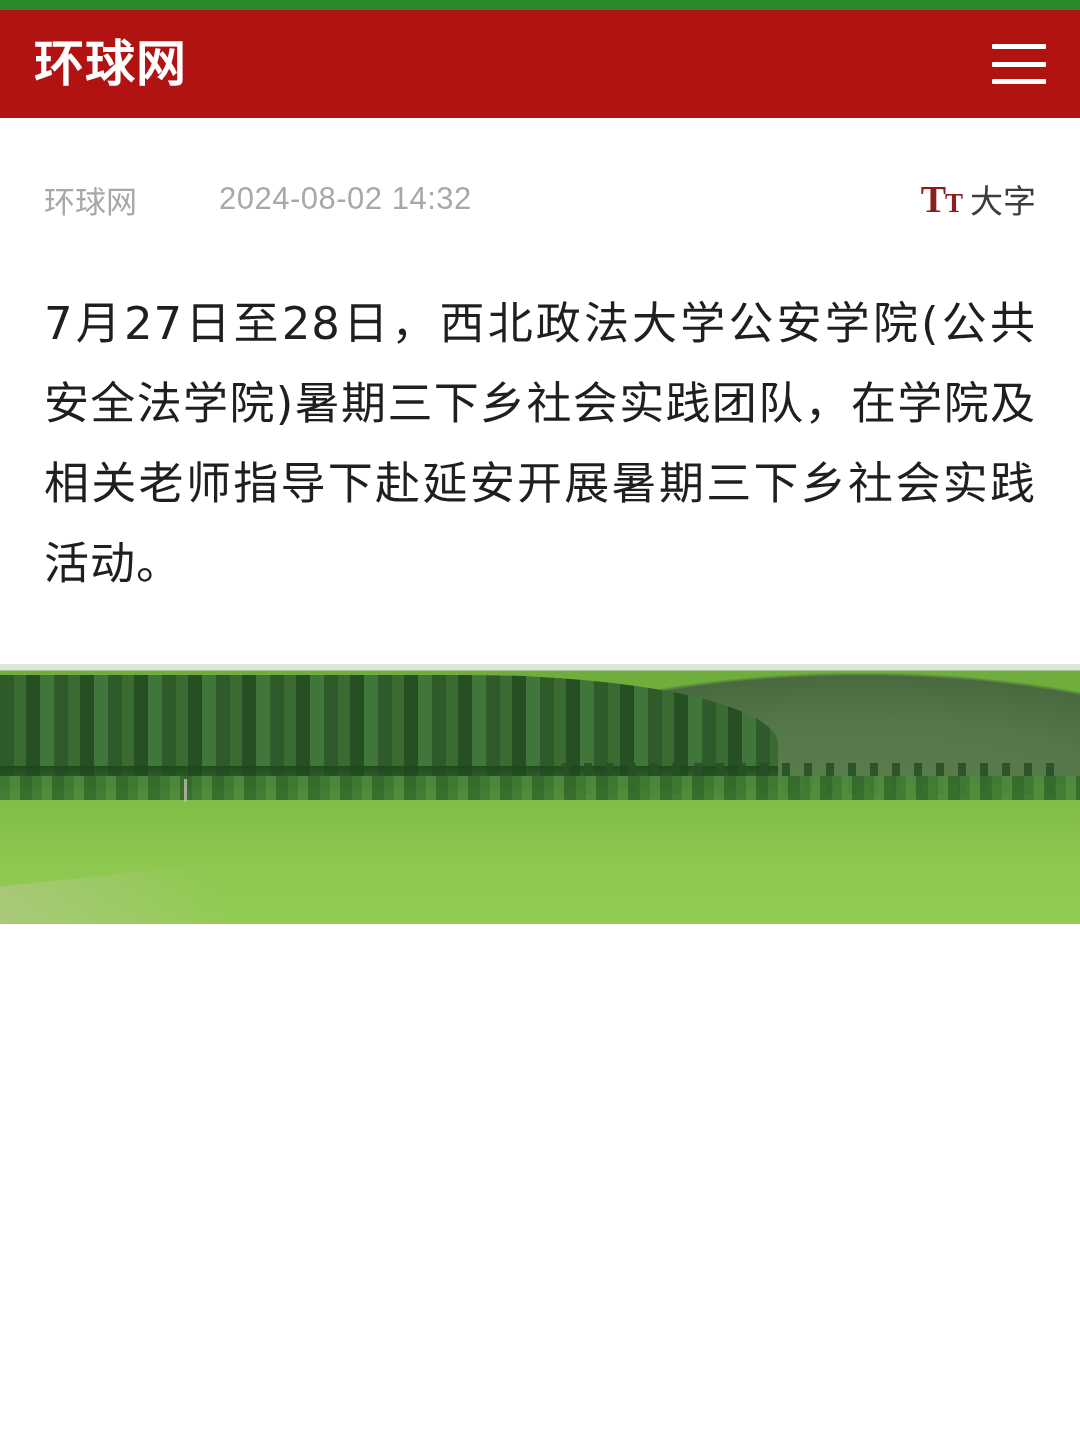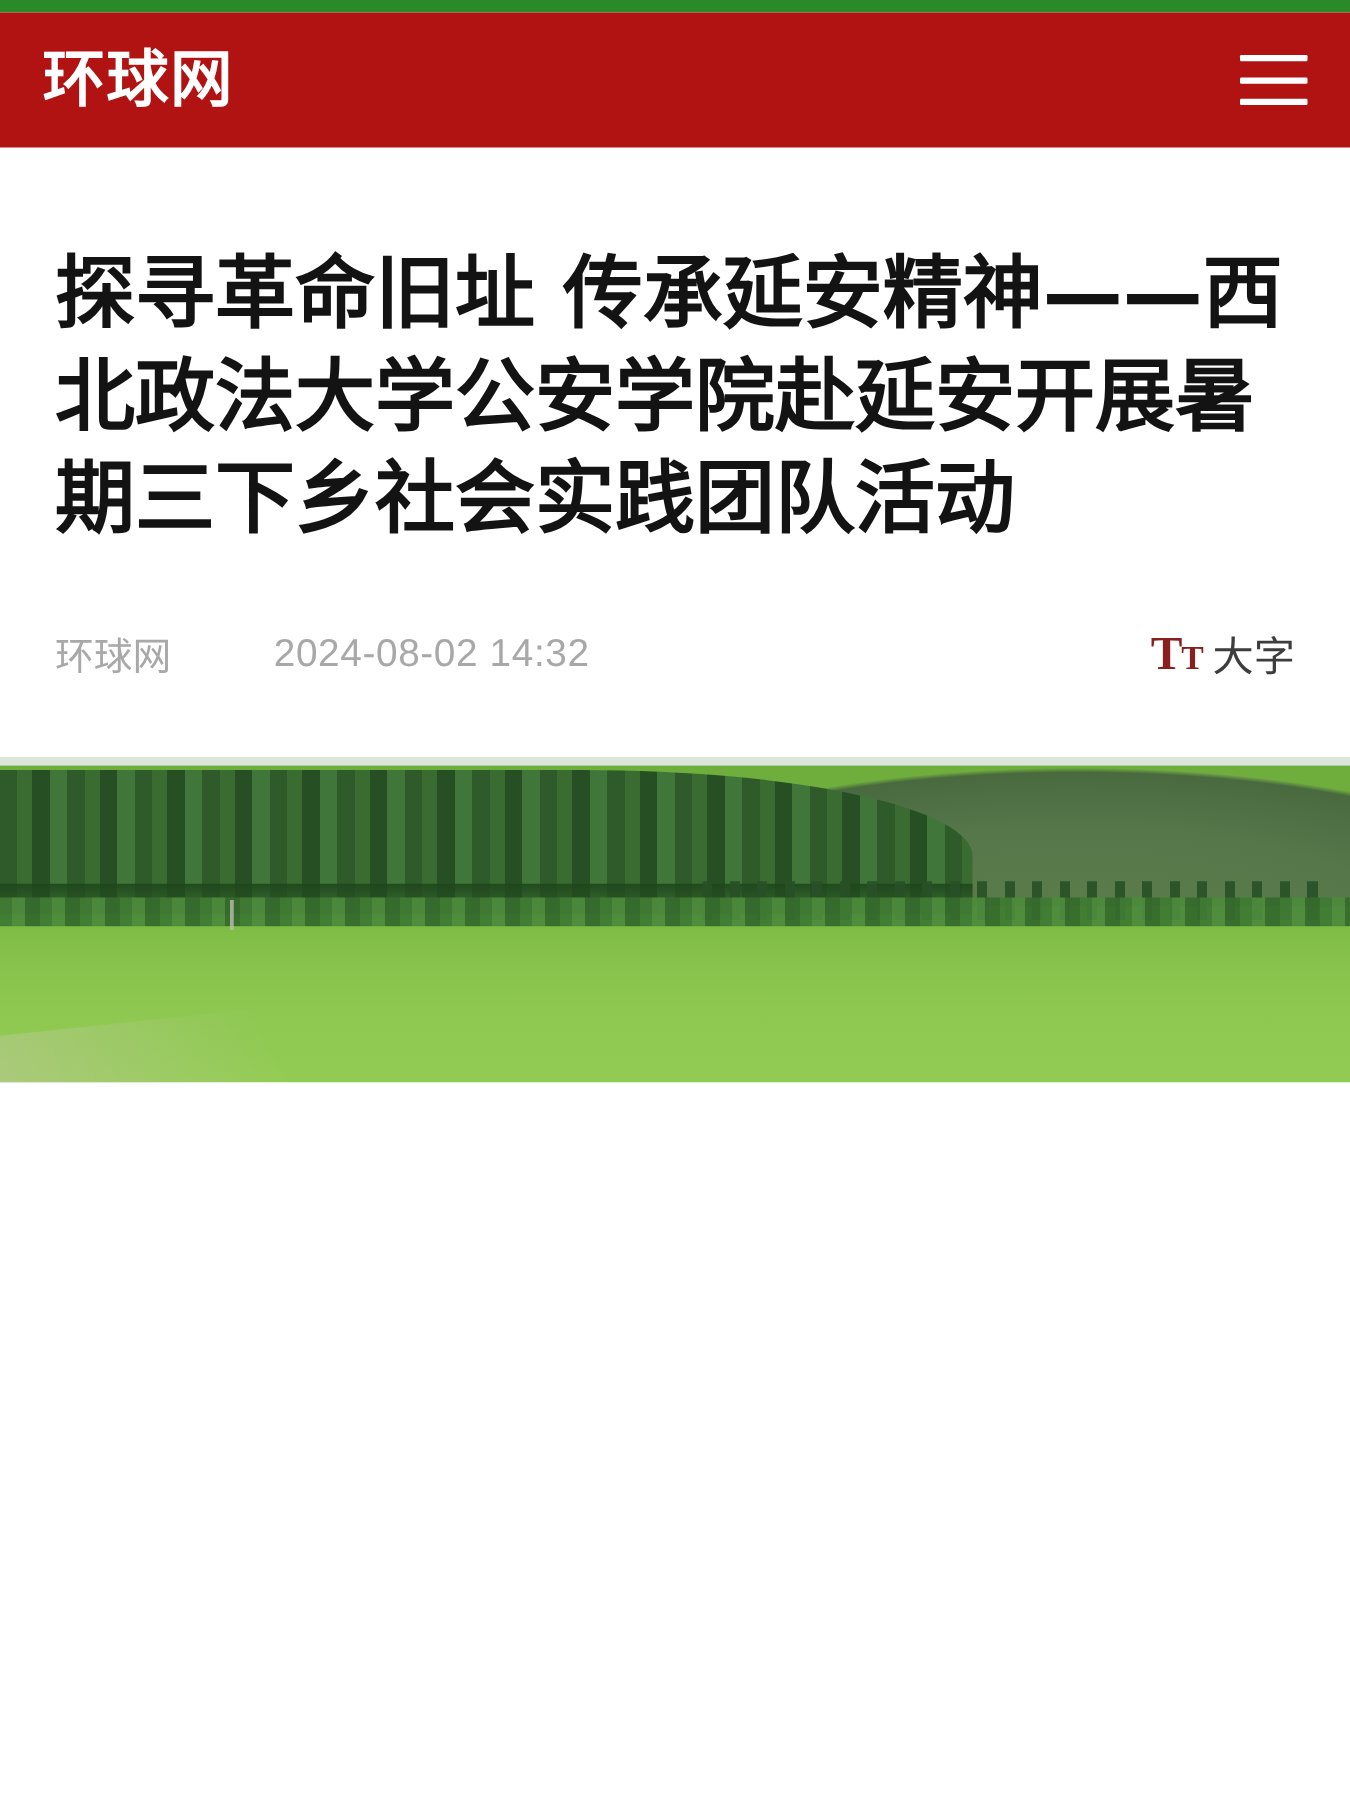--- a/index.html
+++ b/index.html
@@ -232,31 +232,31 @@
   <div class="logo">环球网</div>
   <div class="menu-btn">
     <span></span>
     <span></span>
     <span></span>
   </div>
 </div>
 
 <div class="article">
 
-  <h1 class="headline">探寻革命旧址 传承延安精神——西北政法大学公安学院赴延安开展暑期三下乡社会实践团队活动</h1>
 
   <div class="meta">
     <span class="source">环球网</span>
     <span class="date">2024-08-02 14:32</span>
     <div class="fontsize-toggle">
       <span class="tt"><span class="big">T</span><span class="small">T</span></span>
       <span class="label">大字</span>
     </div>
   </div>
 
+  <p class="body-text">7月27日至28日，西北政法大学公安学院(公共安全法学院)暑期三下乡社会实践团队，在学院及相关老师指导下赴延安开展暑期三下乡社会实践活动。</p>
 </div>
 
 <div class="photo-wrap">
   <div class="photo">
     <div class="hill-far"></div>
     <div class="hill-right"></div>
     <div class="treeline"></div>
     <div class="conifers"></div>
     <div class="hedge"></div>
     <div class="pole"></div>

